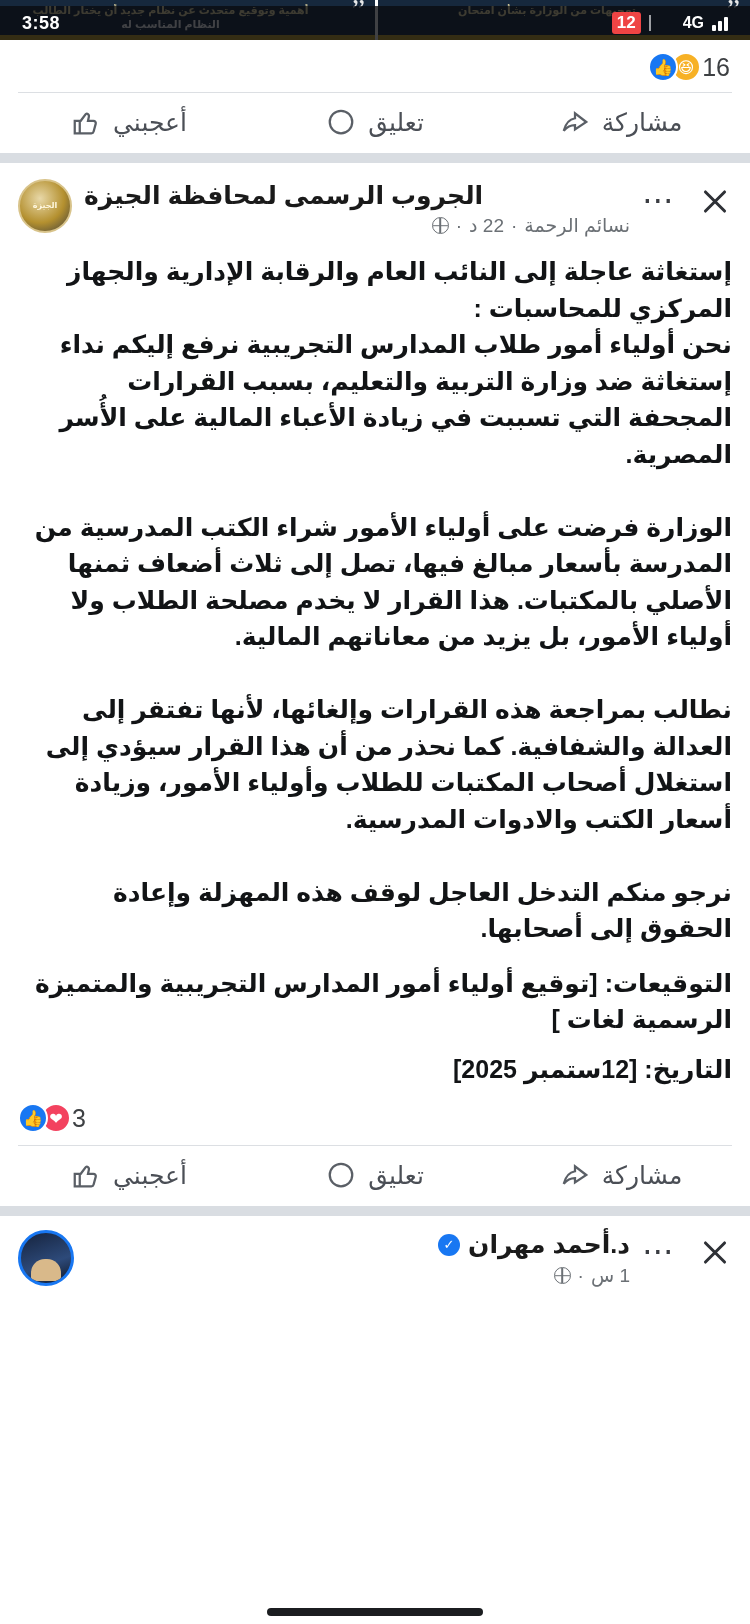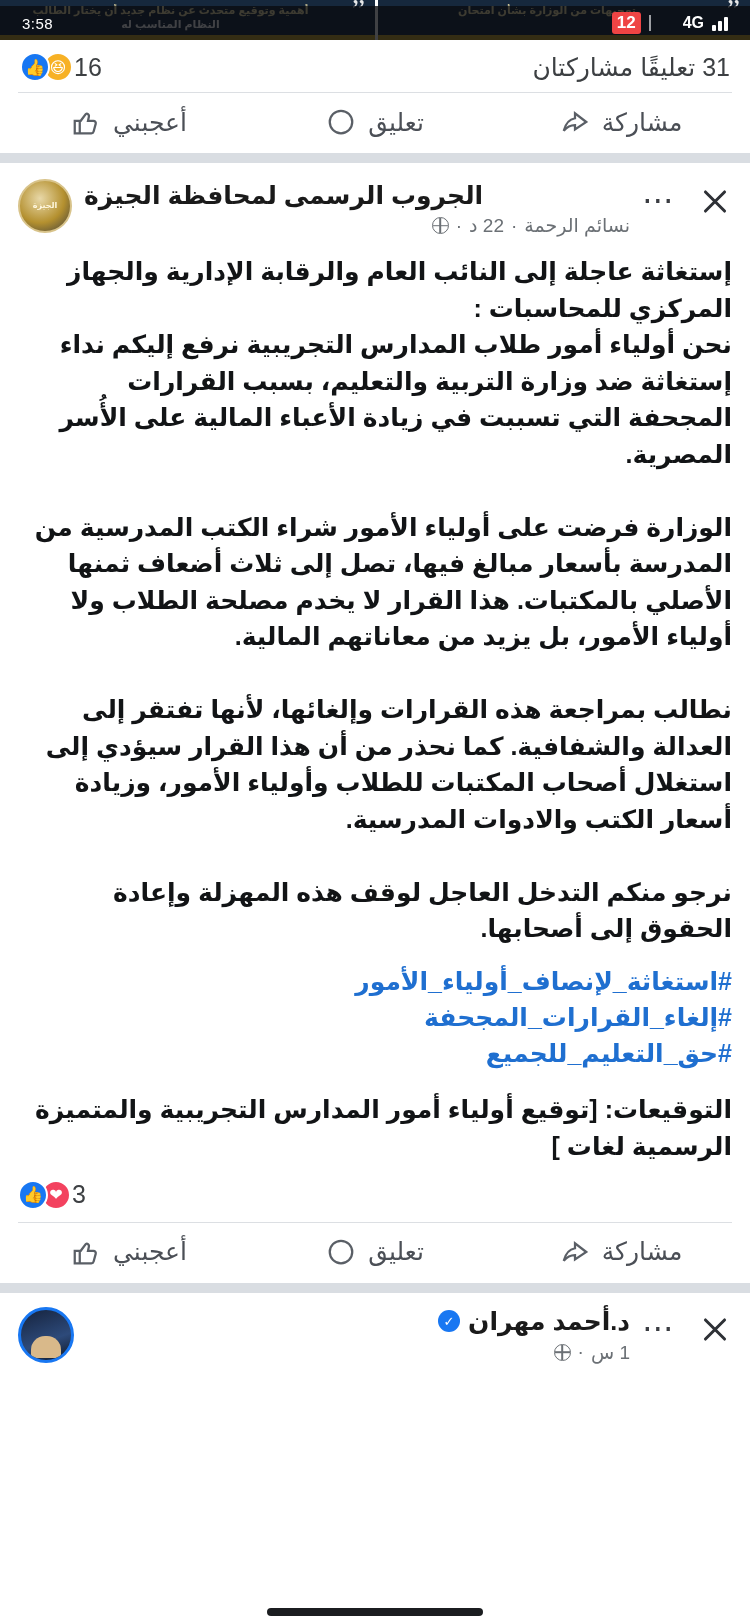--- a/index.html
+++ b/index.html
@@ -82,21 +82,21 @@
     border-radius: 3px;
     line-height: 22px;
   }
   .sep { width: 2px; height: 16px; background: #ffffff; opacity: .6; }
   .net { font-size: 16px; font-weight: bold; margin-left: 24px; }
   .bars { display: flex; align-items: flex-end; gap: 2px; height: 16px; }
   .bars i { display: block; width: 4px; background: #ffffff; border-radius: 1px; }
   .bars i:nth-child(1) { height: 6px; }
   .bars i:nth-child(2) { height: 10px; }
   .bars i:nth-child(3) { height: 14px; }
-  .clock { font-size: 15px; font-weight: normal; letter-spacing: .5px; }
+  .clock { font-size: 18px; font-weight: bold; letter-spacing: .5px; }
 
   
   .counts-row {
     display: flex;
     align-items: center;
     justify-content: space-between;
     padding: 12px 20px 10px 20px;
     background: #ffffff;
   }
   .counts-left { display: flex; align-items: center; gap: 8px; }
@@ -271,21 +271,20 @@
     <span class="bars">
         <i></i>
         <i></i>
         <i></i>
       </span>
   </div>
   <div class="clock">3:58</div>
 </div>
 
 <div class="counts-row">
-  <div class="counts-right">31 تعليقًا  مشاركتان</div>
   <div class="counts-left">
     <span class="count-num">16</span>
     <span class="reaction-pills">
       <span class="pill haha">😆</span>
       <span class="pill like z">👍</span>
     </span>
   </div>
 </div>
 <div class="divider"></div>
 <div class="action-bar">
@@ -334,24 +333,22 @@
   </div>
 
   <div class="post-body">إستغاثة عاجلة إلى النائب العام والرقابة الإدارية والجهاز المركزي للمحاسبات :
 نحن أولياء أمور طلاب المدارس التجريبية نرفع إليكم نداء إستغاثة ضد وزارة التربية والتعليم، بسبب القرارات المجحفة التي تسببت في زيادة الأعباء المالية على الأُسر المصرية.
 
 الوزارة فرضت على أولياء الأمور شراء الكتب المدرسية من المدرسة بأسعار مبالغ فيها، تصل إلى ثلاث أضعاف ثمنها الأصلي بالمكتبات. هذا القرار لا يخدم مصلحة الطلاب ولا أولياء الأمور، بل يزيد من معاناتهم المالية.
 
 نطالب بمراجعة هذه القرارات وإلغائها، لأنها تفتقر إلى العدالة والشفافية. كما نحذر من أن هذا القرار سيؤدي إلى استغلال أصحاب المكتبات للطلاب وأولياء الأمور، وزيادة أسعار الكتب والادوات المدرسية.
 
 نرجو منكم التدخل العاجل لوقف هذه المهزلة وإعادة الحقوق إلى أصحابها.</div>
-  <div class="hashtags">#استغاثة_لإنصاف_أولياء_الأمور
-#إلغاء_القرارات_المجحفة
-#حق_التعليم_للجميع</div>
   <div class="sig-block">التوقيعات: [توقيع أولياء أمور المدارس التجريبية والمتميزة الرسمية لغات ]</div>
+  <div class="date-block">التاريخ: [12ستمبر 2025]</div>
 
   <div class="reactions-line">
     <span class="count-num">3</span>
     <span class="reaction-pills">
       <span class="pill love">❤</span>
       <span class="pill like z">👍</span>
     </span>
   </div>
 </div>
 

